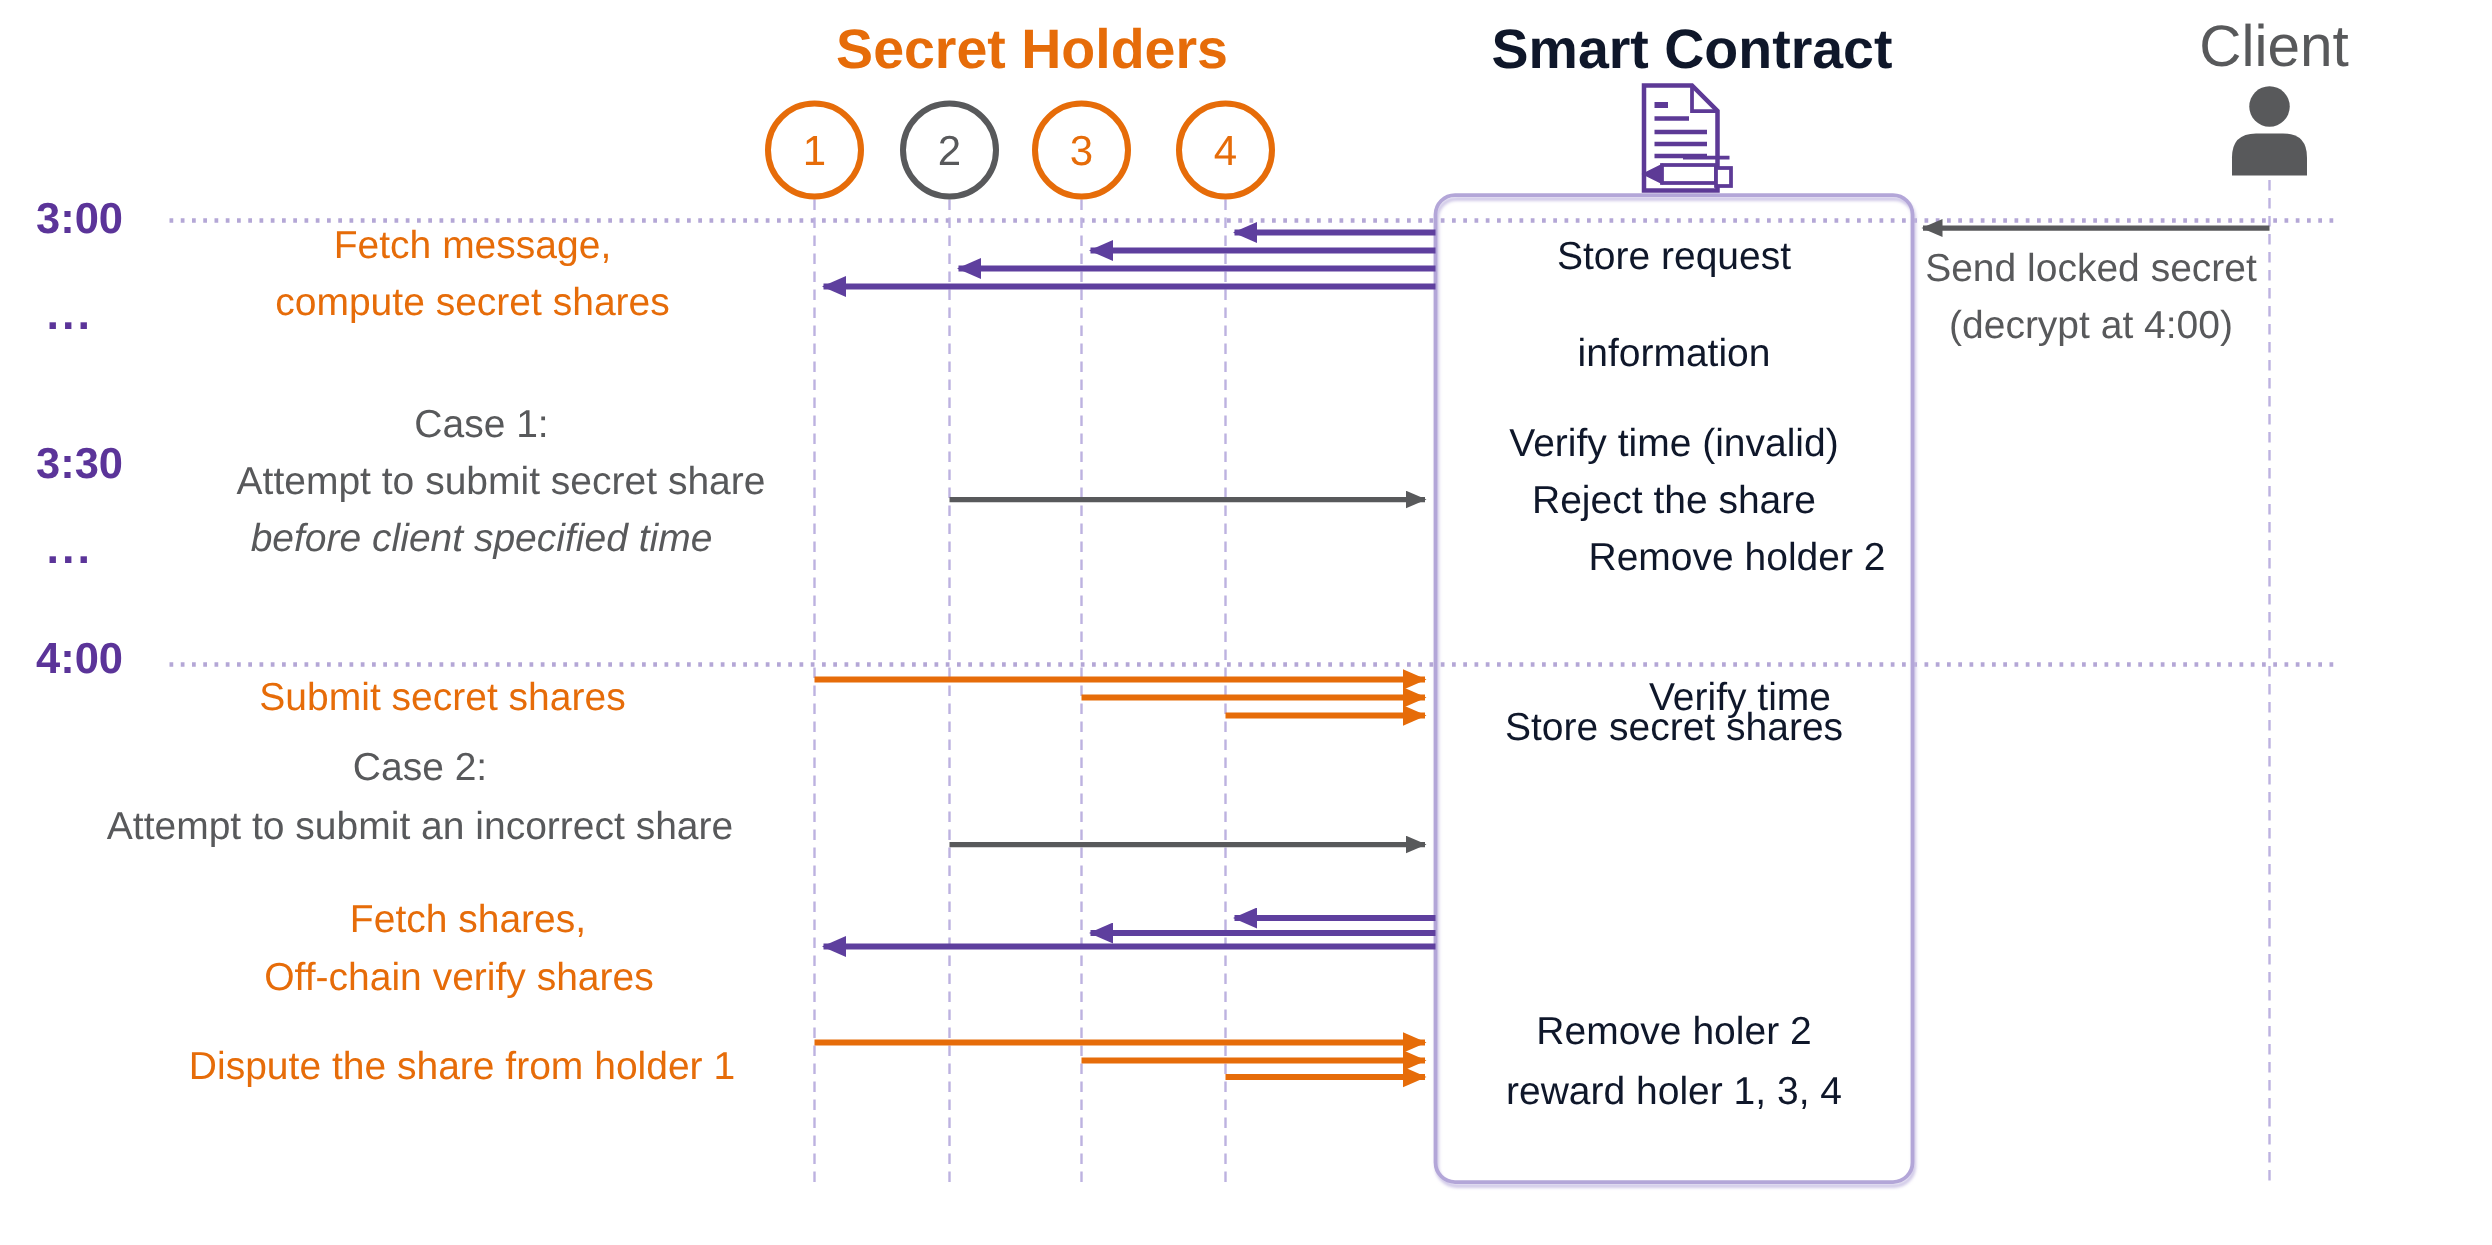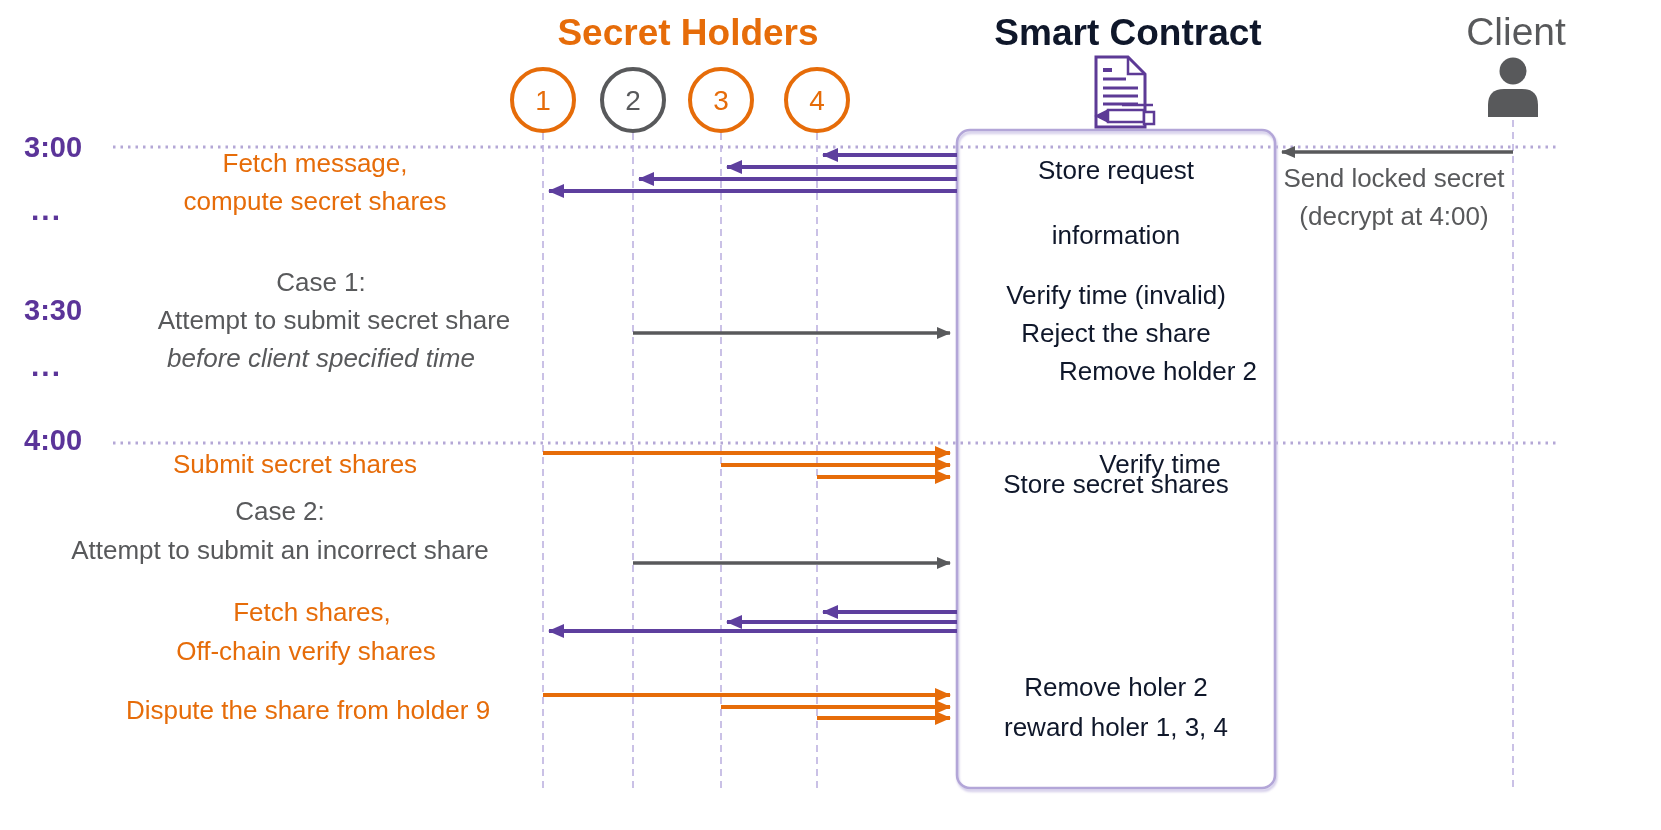--- a/index.html
+++ b/index.html
@@ -136,21 +136,21 @@
   <div class="lbl gray" style="left:321px; top:358px;font-style:italic;">before client specified time</div>
 
   <div class="lbl orange" style="left:295px; top:464px;">Submit secret shares</div>
 
   <div class="lbl gray" style="left:280px; top:511px;">Case 2:</div>
   <div class="lbl gray" style="left:280px; top:550px;">Attempt to submit an incorrect share</div>
 
   <div class="lbl orange" style="left:312px; top:612px;">Fetch shares,</div>
   <div class="lbl orange" style="left:306px; top:651px;">Off-chain verify shares</div>
 
-  <div class="lbl orange" style="left:308px; top:710px;">Dispute the share from holder 9</div>
+  <div class="lbl orange" style="left:308px; top:710px;">Dispute the share from holder 1</div>
 
   <div class="lbl purple" style="left:1116px; top:170px;">Store request</div>
   <div class="lbl purple" style="left:1116px; top:211px;margin-top:24px;">information</div>
 
   <div class="lbl purple" style="left:1116px; top:295px;">Verify time (invalid)</div>
   <div class="lbl purple" style="left:1116px; top:333px;">Reject the share</div>
   <div class="lbl purple" style="left:1116px; top:371px;margin-left:42px;">Remove holder 2</div>
 
   <div class="lbl purple" style="left:1160px; top:464px;text-align:center;">Verify time</div>
   <div class="lbl purple" style="left:1116px; top:484px;">Store secret shares</div>

